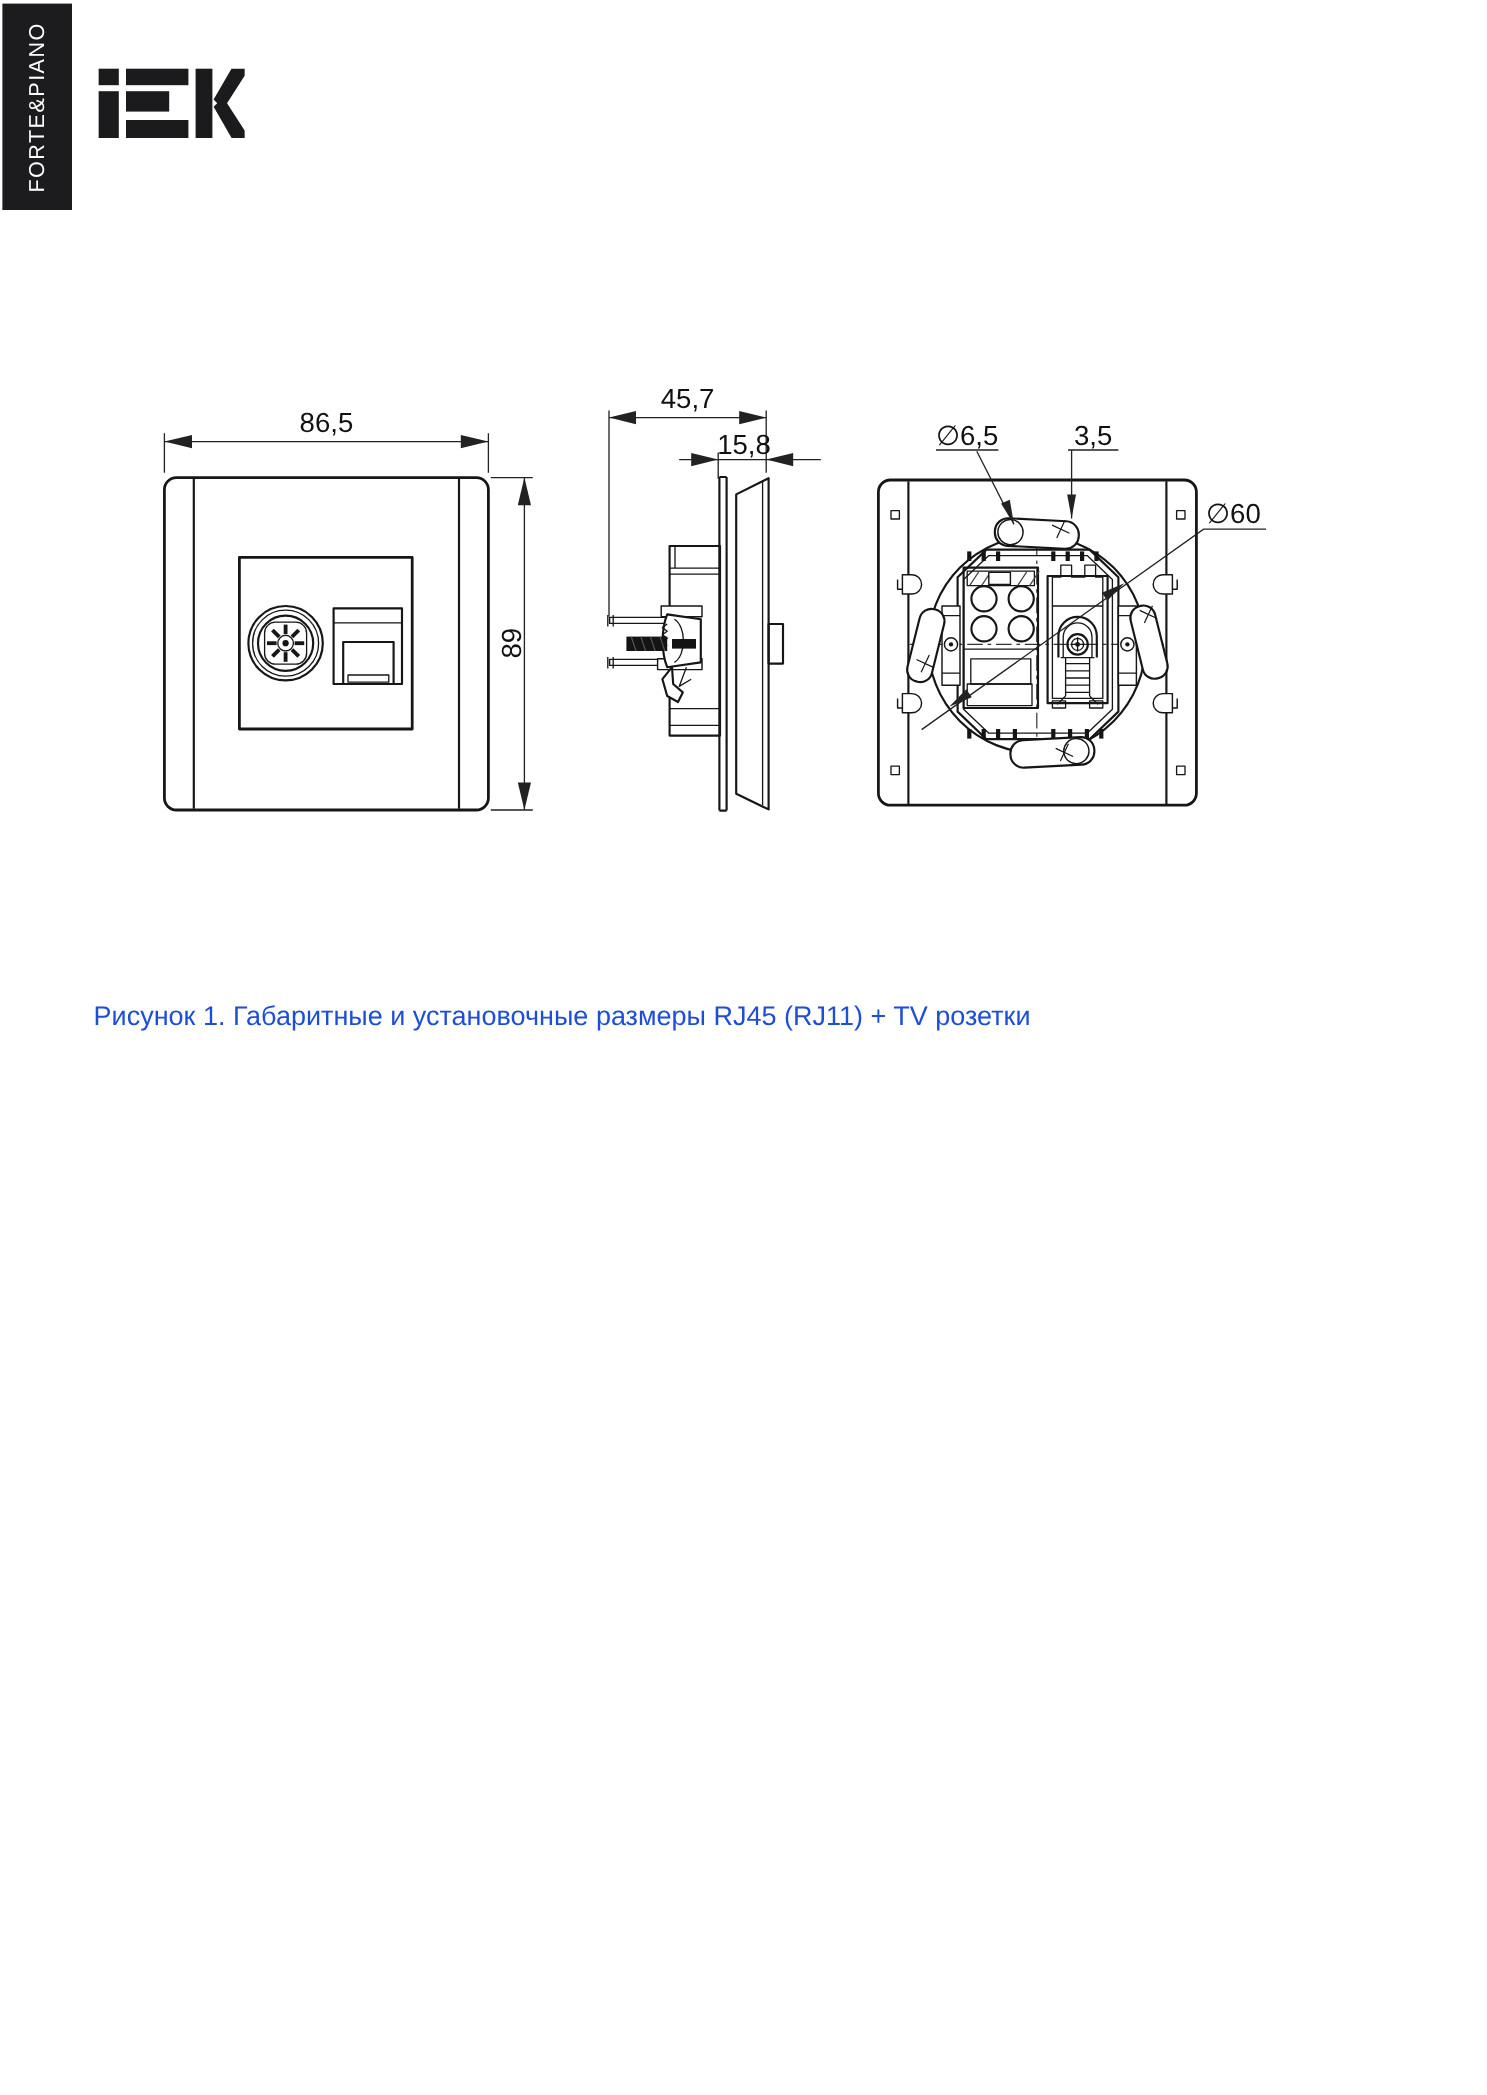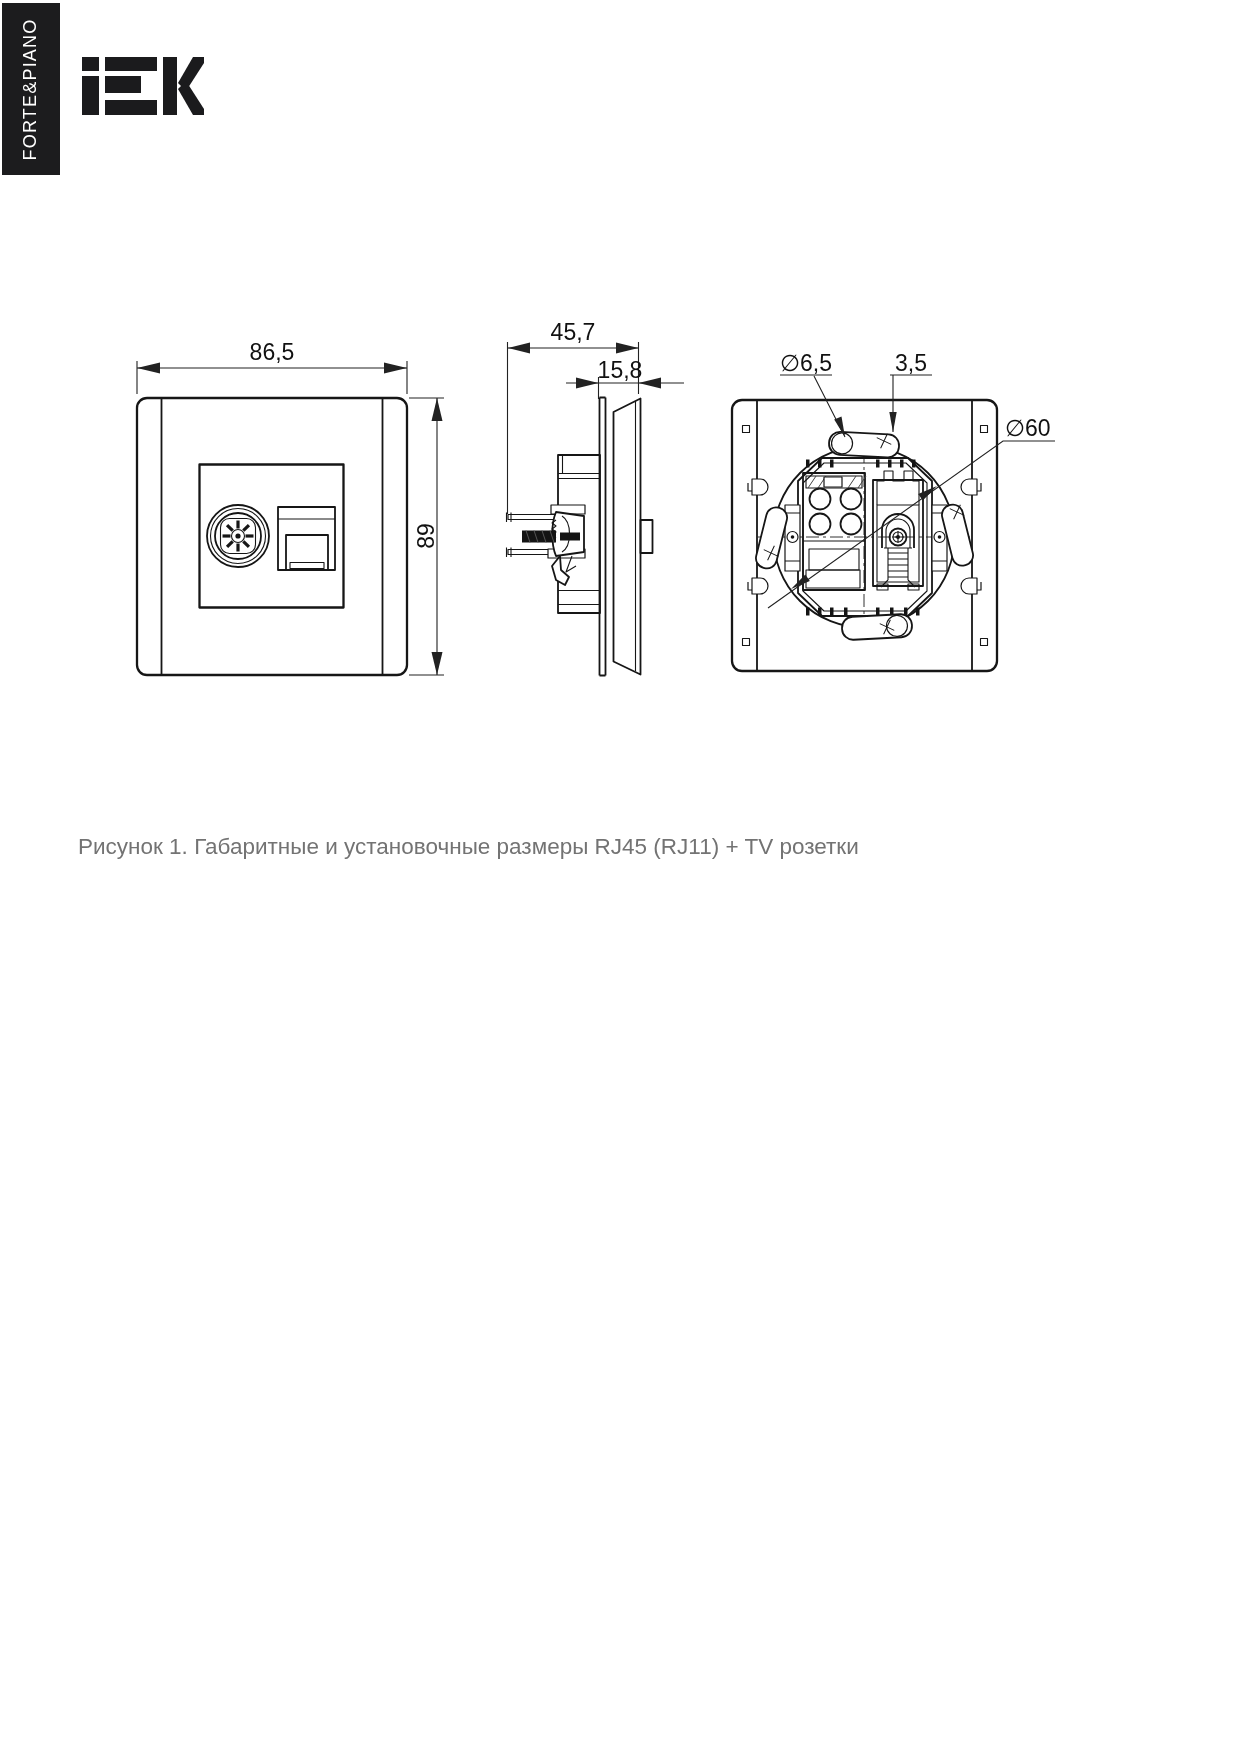--- a/index.html
+++ b/index.html
@@ -4,21 +4,21 @@
 <style>
   html,body{margin:0;padding:0;background:#fff;}
   .page{position:relative;width:1239px;height:1746px;background:#ffffff;overflow:hidden;
         font-family:"Liberation Sans",sans-serif;}
   .sidebar{position:absolute;left:2px;top:3px;width:58px;height:172px;background:#1c1c1e;
            display:flex;align-items:center;justify-content:center;}
   .sidebar .brand{transform:rotate(-90deg);white-space:nowrap;color:#ffffff;
                   font-size:18px;letter-spacing:1.2px;font-weight:400;}
   .logo{position:absolute;left:82px;top:57px;}
   .canvas{position:absolute;left:0;top:0;}
-  .caption{position:absolute;left:78px;top:834px;font-size:22.5px;color:#737373;white-space:nowrap;}
+  .caption{position:absolute;left:78px;top:834px;font-size:22.5px;color:#1d4ed8;white-space:nowrap;}
 
   
   .ln{fill:none;stroke:#161616;stroke-width:1.8;stroke-linejoin:round;}
   .lt{fill:none;stroke:#161616;stroke-width:1.1;stroke-linejoin:round;}
   .lk{fill:none;stroke:#161616;stroke-width:2.3;stroke-linejoin:round;}
   .wh{fill:#ffffff;stroke:#161616;stroke-width:1.8;stroke-linejoin:round;}
   .whl{fill:#ffffff;stroke:#161616;stroke-width:1.2;stroke-linejoin:round;}
   .blk{fill:#141414;stroke:none;}
   .dim{fill:none;stroke:#222222;stroke-width:1.1;}
   .arr{fill:#222222;stroke:none;}

